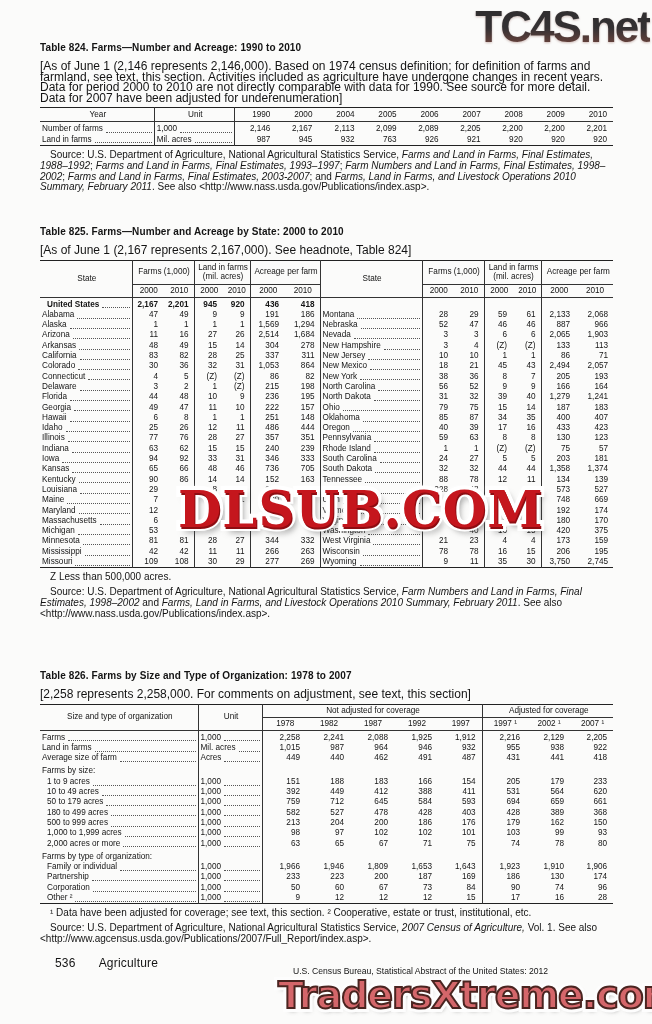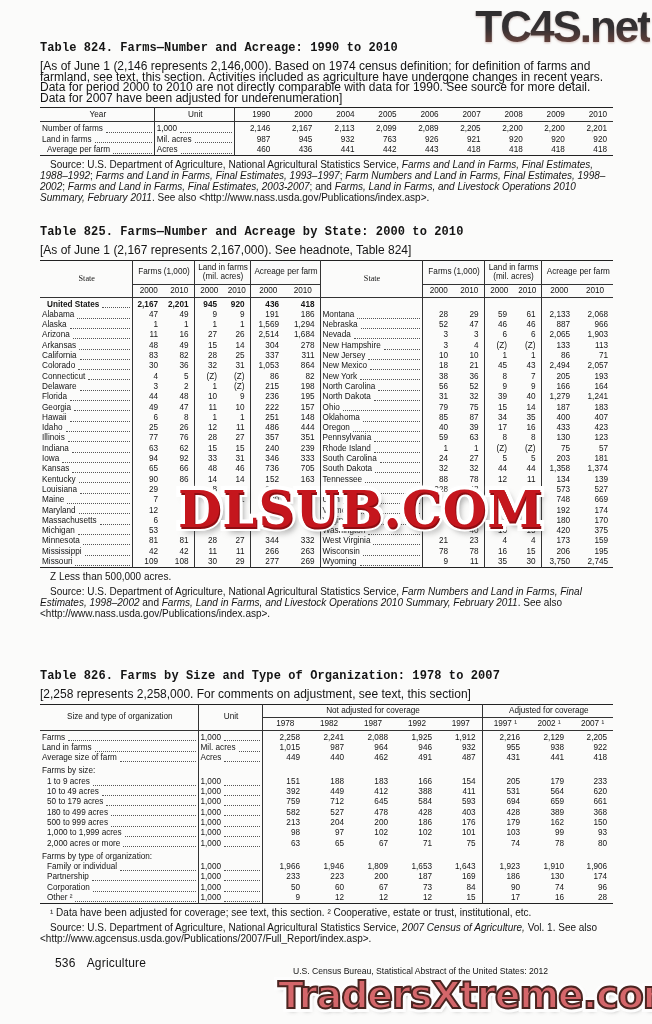--- a/index.html
+++ b/index.html
@@ -1,21 +1,21 @@
 <!DOCTYPE html>
 <html><head>
 <meta charset="utf-8">
 <style>
   html,body{margin:0;padding:0;}
   body{width:652px;height:1024px;overflow:hidden;background:#fbfbfa;
        font-family:"Liberation Sans",sans-serif;color:#141414;position:relative;}
   .page{position:absolute;inset:0;}
 
   
-  .ttl{font-family:Liberation Mono, monospace;font-weight:bold;font-size:12px;
+  .ttl{font-family:Liberation Sans, sans-serif;font-weight:bold;font-size:10px;
        line-height:16px;margin:0 0 5px 0;letter-spacing:.1px;}
   .note{font-size:12px;line-height:10.6px;margin:0 0 4px 0;}
   .src,.fnote{font-size:10px;line-height:10.8px;margin:4px 0 0 0;text-indent:10px;}
   section{position:absolute;left:40px;width:573px;}
   .s824{top:40px;} .s825{top:224px;} .s826{top:668px;}
 
   
   table{border-collapse:collapse;table-layout:fixed;width:573px;
         border-top:1.4px solid #222;border-bottom:1.4px solid #222;}
   th,td{font-size:8.2px;line-height:10.3px;padding:0 0 0 2px;font-weight:normal;
@@ -24,35 +24,35 @@
   .num{text-align:right;padding-right:6px;white-space:nowrap;}
   .t825 .num{padding-right:5px;}
   .bR{border-right:1px solid #333;}
   .b{font-weight:bold;}
   .ind .ld .t{padding-left:5px;}
   .us .ld .t{padding-left:5px;}
   
   .t824 thead th{border-bottom:1px solid #333;height:13px;}
   .t825 thead tr.gr th{height:23px;}
   .t825 thead tr.yr th{border-top:1px solid #333;border-bottom:1px solid #333;height:12px;}
-  .t825 thead th[rowspan]{border-bottom:1px solid #333;font-family:Liberation Serif, serif;}
+  .t825 thead th[rowspan]{border-bottom:1px solid #333;}
   .t826 thead th.gh{border-bottom:1px solid #333;height:12px;}
   .t826 thead tr.yr th{border-bottom:1px solid #333;height:12px;}
   .t826 thead th[rowspan]{border-bottom:1px solid #333;}
   tbody tr:first-child td{padding-top:2px;}
   .grp td{padding-top:3px;margin-left:10px;}
   
   .ld{display:flex;align-items:flex-end;}
   .ld .t{white-space:nowrap;}
   .ld .d{flex:1 1 3px;min-width:3px;border-bottom:1px dotted #555;margin:0 2px 1.5px 3px;}
 
   
   .footer{position:absolute;left:55px;top:956px;width:585px;font-size:12px;}
   .pageno{letter-spacing:.2px;}
-  .pageno .sec{margin-left:11px;}
+  .pageno .sec{margin-left:23px;}
   .census{position:absolute;left:238px;top:10px;font-size:8.6px;white-space:nowrap;}
 
   
   .wm{position:absolute;pointer-events:none;white-space:nowrap;z-index:9;}
   .wm-top{top:2px;right:2px;font-size:44px;font-weight:bold;letter-spacing:-2px;
           font-family:"Liberation Sans",sans-serif;
           background:linear-gradient(180deg,#2e2c2d 0%,#343133 52%,#6e443d 88%,#7c544c 100%);
           -webkit-background-clip:text;background-clip:text;color:transparent;
           filter:drop-shadow(0 1px 1px rgba(120,70,60,.35));}
   .wm-mid{left:178px;top:480px;font-family:"DejaVu Serif",serif;font-weight:bold;
@@ -139,43 +139,20 @@
             <td class="num">987</td>
             <td class="num">945</td>
             <td class="num">932</td>
             <td class="num">763</td>
             <td class="num">926</td>
             <td class="num">921</td>
             <td class="num">920</td>
             <td class="num">920</td>
             <td class="num">920</td>
           </tr>
-          <tr>
-            <td class="bR ind">
-              <div class="ld">
-                <span class="t">Average per farm</span>
-                <span class="d"></span>
-              </div>
-            </td>
-            <td class="bR">
-              <div class="ld">
-                <span class="t">Acres</span>
-                <span class="d"></span>
-              </div>
-            </td>
-            <td class="num">460</td>
-            <td class="num">436</td>
-            <td class="num">441</td>
-            <td class="num">442</td>
-            <td class="num">443</td>
-            <td class="num">418</td>
-            <td class="num">418</td>
-            <td class="num">418</td>
-            <td class="num">418</td>
-          </tr>
         </tbody>
     </table>
     <p class="src"><span>Source: U.S. Department of Agriculture, National Agricultural Statistics Service, </span><em>Farms and Land in Farms, Final Estimates, 1988–1992</em><span>; </span><em>Farms and Land in Farms, Final Estimates, 1993–1997</em><span>; </span><em>Farm Numbers and Land in Farms, Final Estimates, 1998–2002</em><span>; </span><em>Farms and Land in Farms, Final Estimates, 2003-2007</em><span>; and </span><em>Farms, Land in Farms, and Livestock Operations 2010 Summary, February 2011</em><span>. See also &lt;http://www.nass.usda.gov/Publications/index.asp&gt;.</span></p>
   </section>
 
   <section class="s825">
     <h1 class="ttl">Table 825. Farms—Number and Acreage by State: 2000 to 2010</h1>
     <p class="note">[As of June 1 (2,167 represents 2,167,000). See headnote, Table 824]</p>
     <table class="t825">
       <colgroup>

